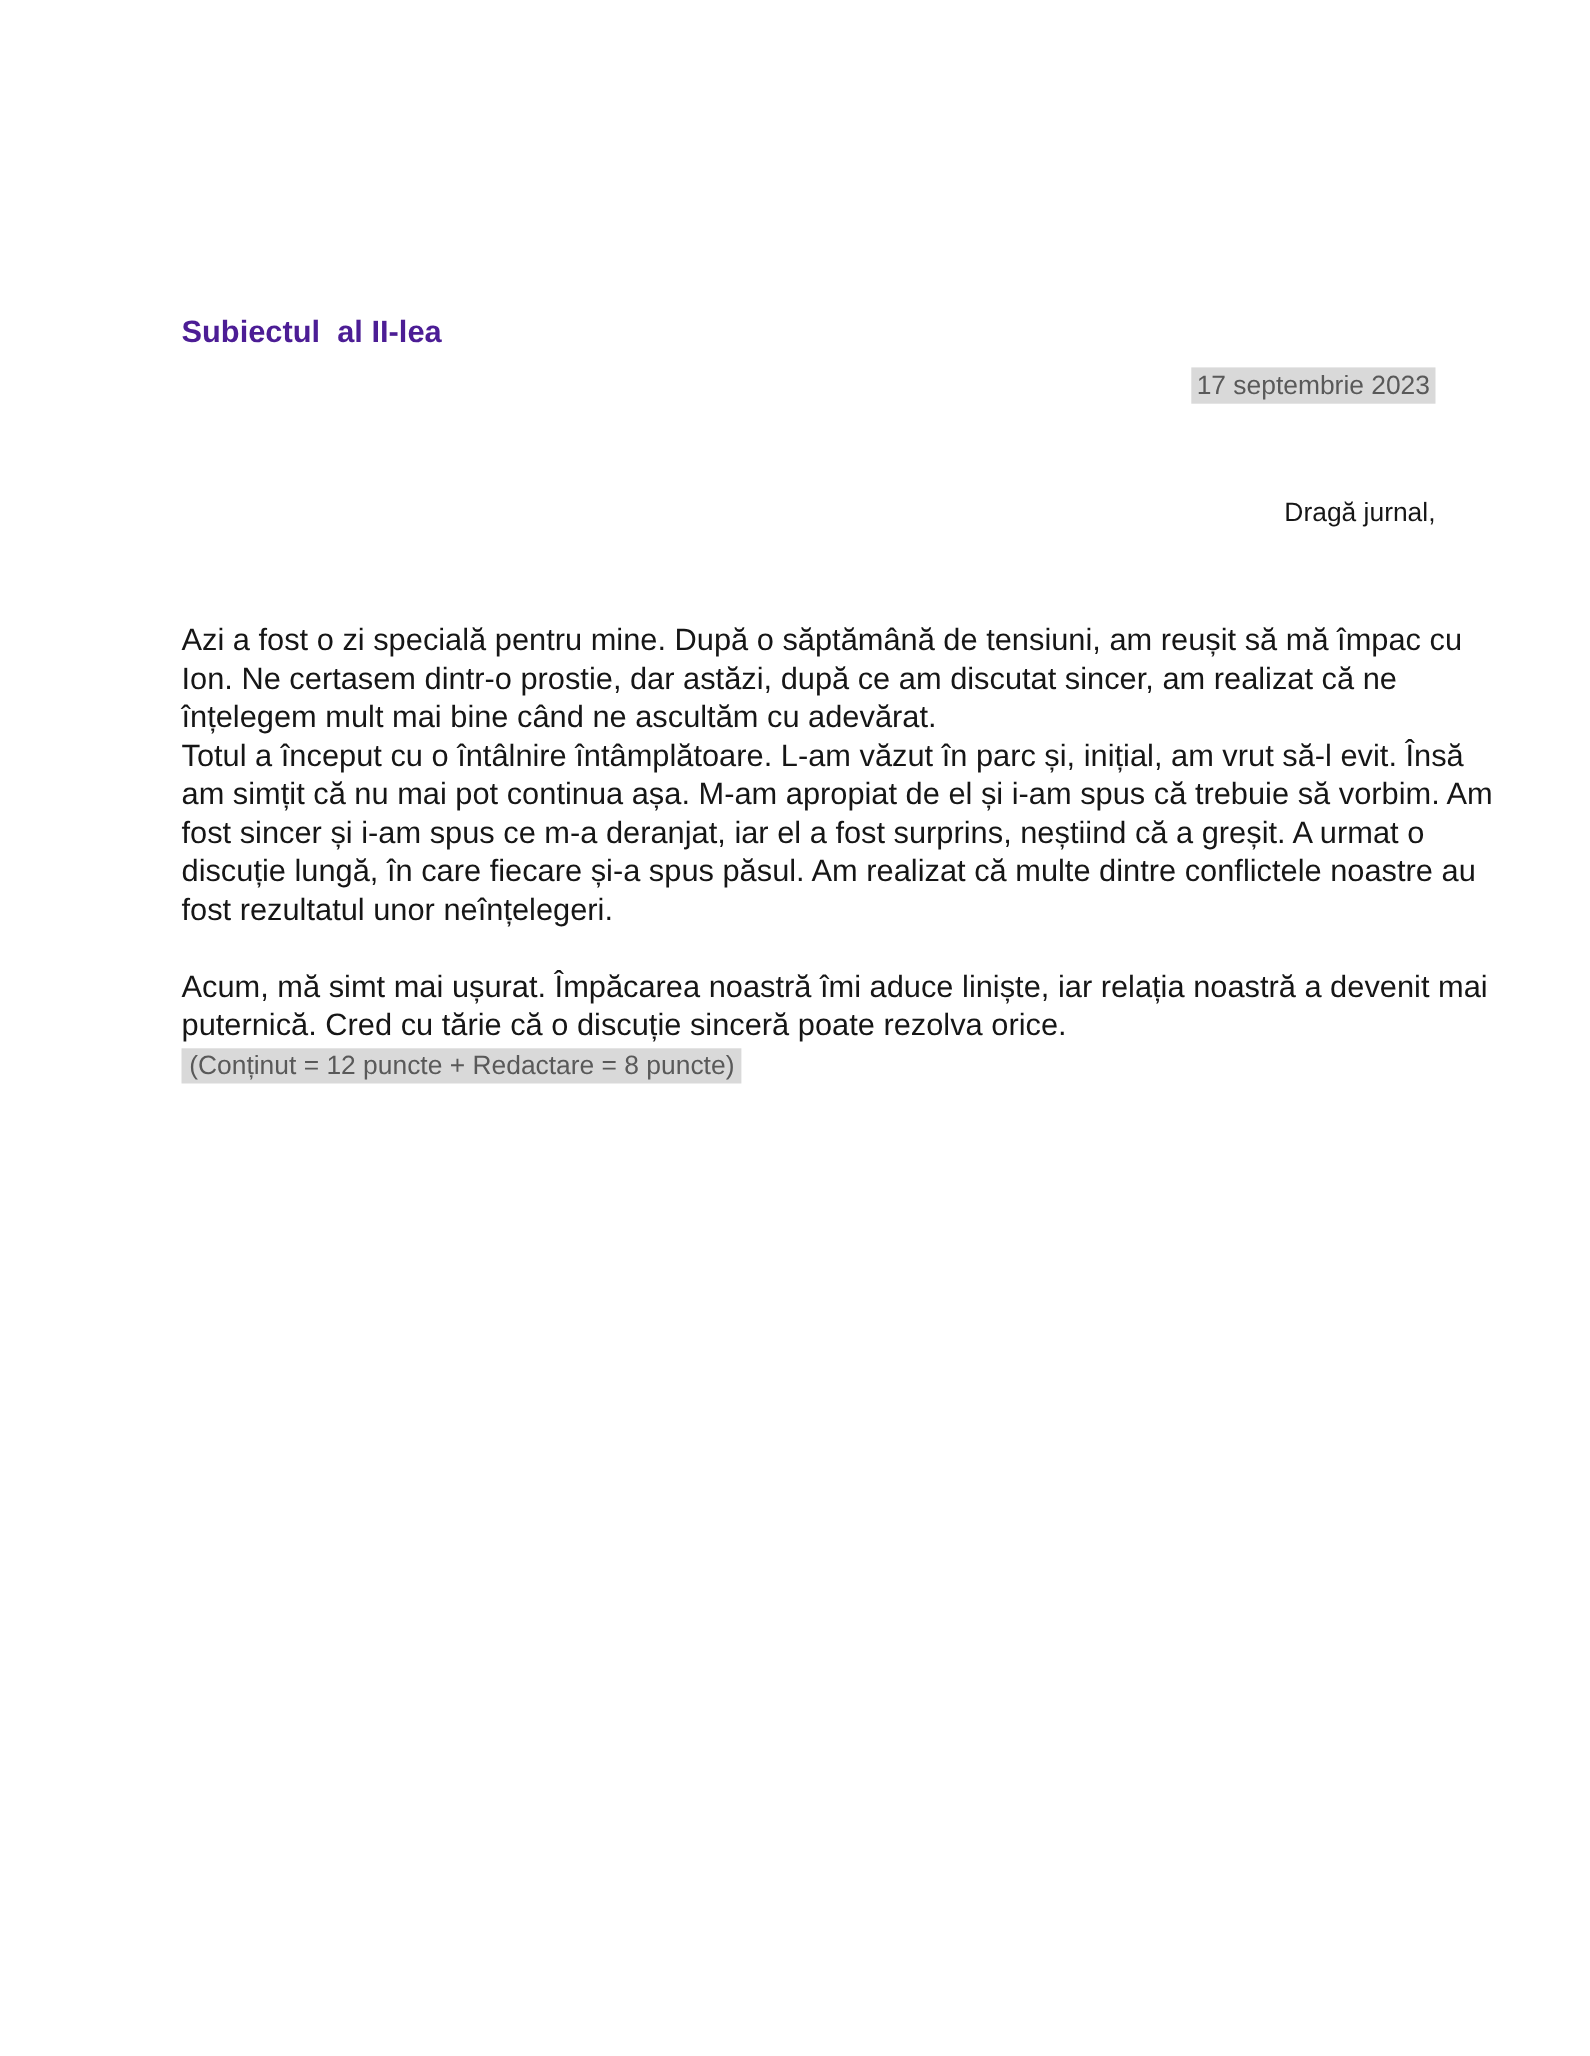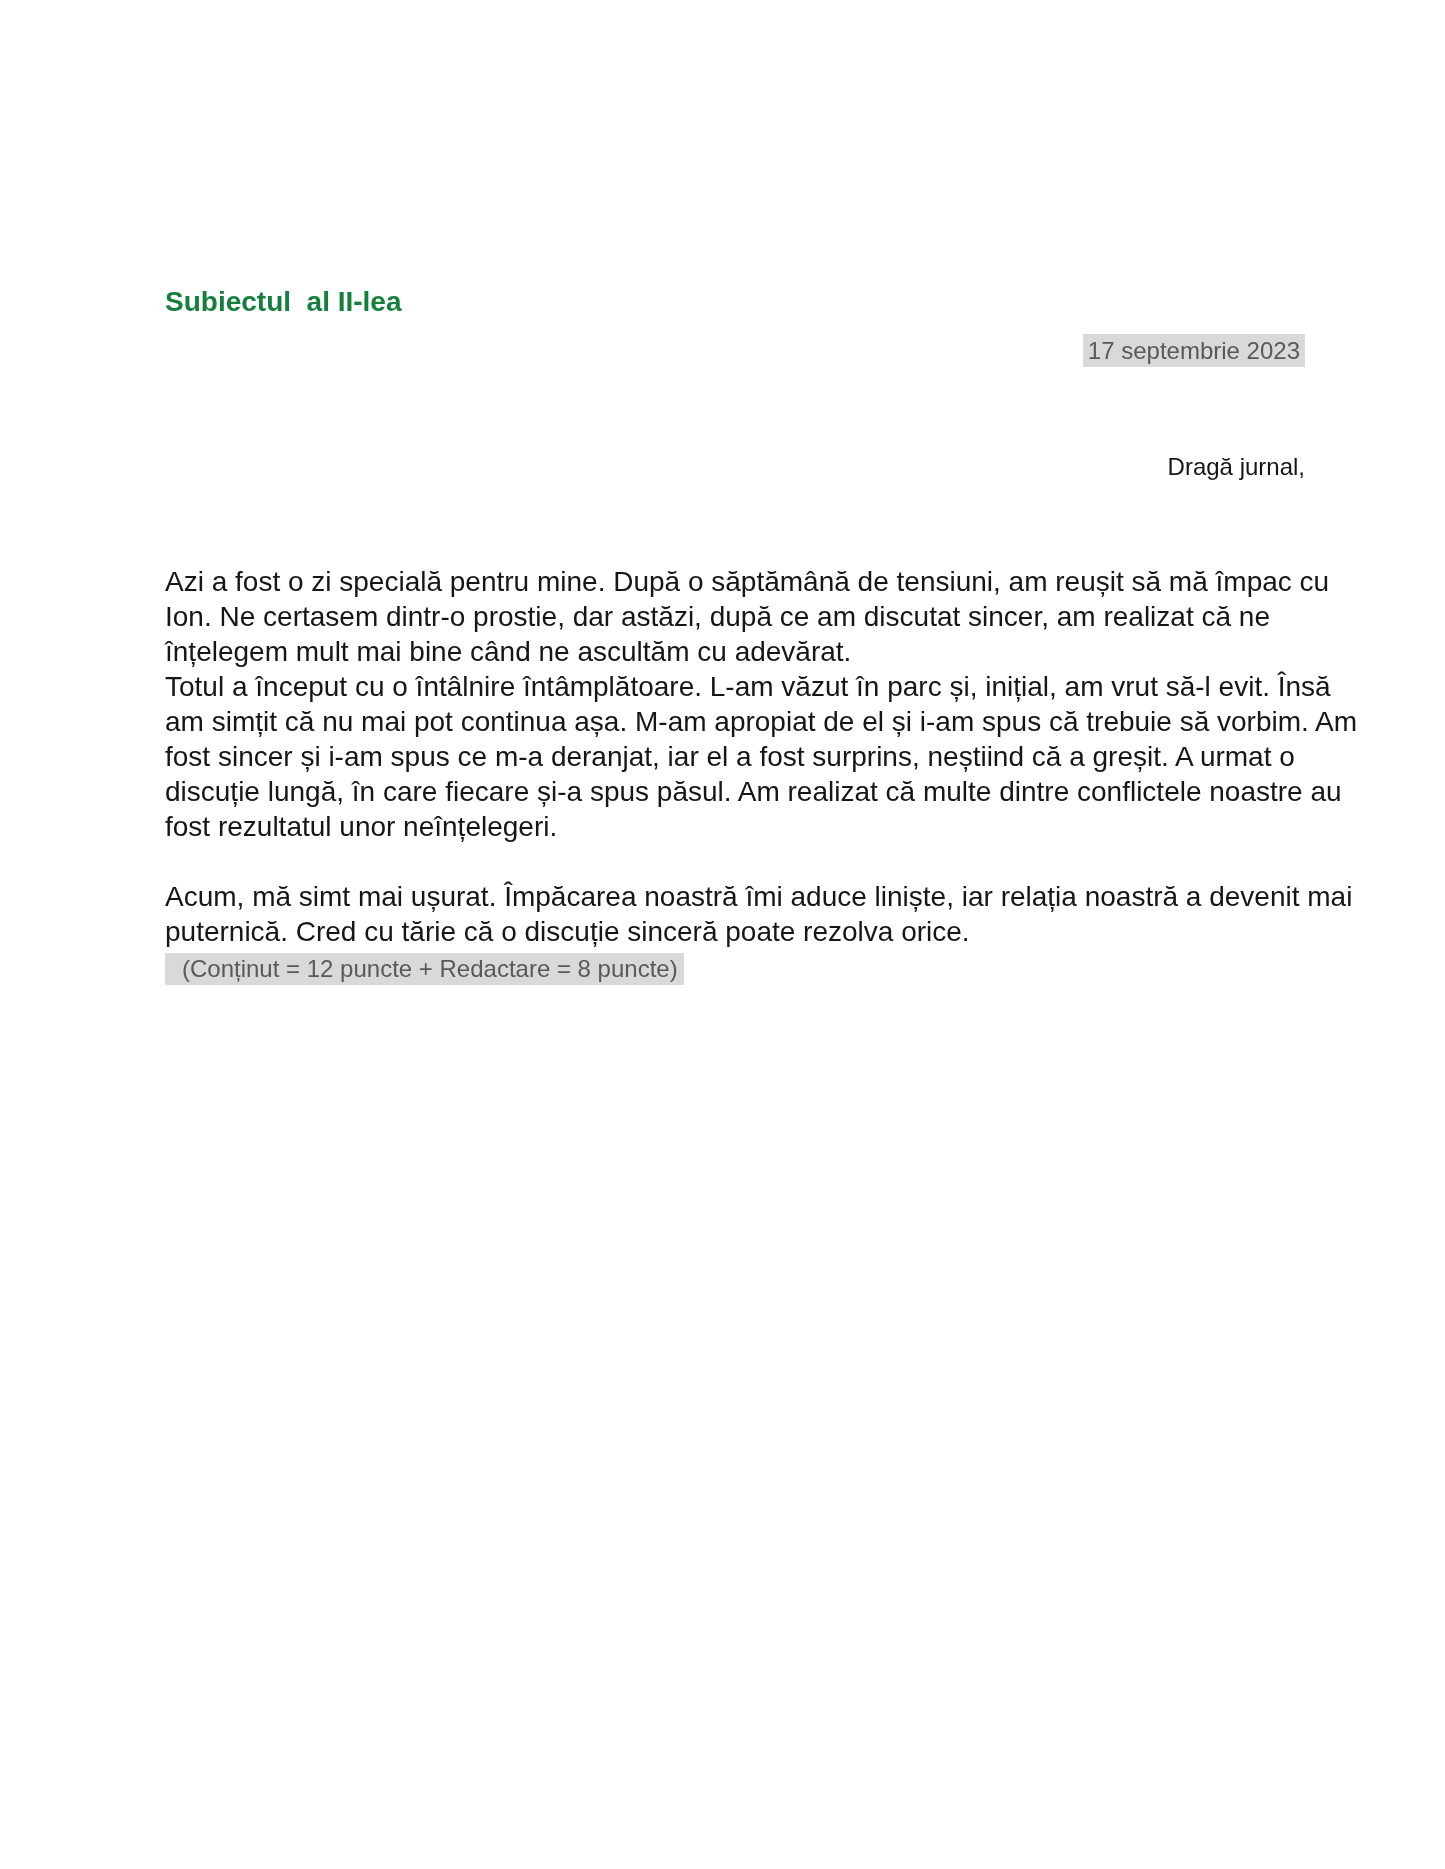--- a/index.html
+++ b/index.html
@@ -17,21 +17,21 @@
     left: 165px;
     top: 0;
     width: 1140px;
   }
   .doc-title {
     margin-top: 284px;
     font-size: 28px;
     font-weight: 700;
     line-height: 36px;
     white-space: pre;
-    color: #15803d;
+    color: #4c1d95;
   }
   .date-line {
     margin-top: 13px;
     text-align: right;
     font-size: 24px;
     line-height: 35px;
   }
   .hl {
     background: var(--hl, #d9d9d9);
     color: var(--muted, #595959);
@@ -50,21 +50,21 @@
     color: #161616;
   }
   .p1 { margin-top: 79px; }
   .p2 { }
   .p3 { margin-top: 35px; }
   .note-line {
     margin-top: 2px;
     font-size: 24px;
     line-height: 35px;
   }
-  .note-hl { padding: 2px 6px 3px 17px; }
+  .note-hl { padding: 2px 6px 3px 7px; }
 </style>
 </head>
 <body>
 
 <div class="page">
   <div class="content">
 
     <div class="doc-title">Subiectul  al II-lea</div>
 
     <div class="date-line">

